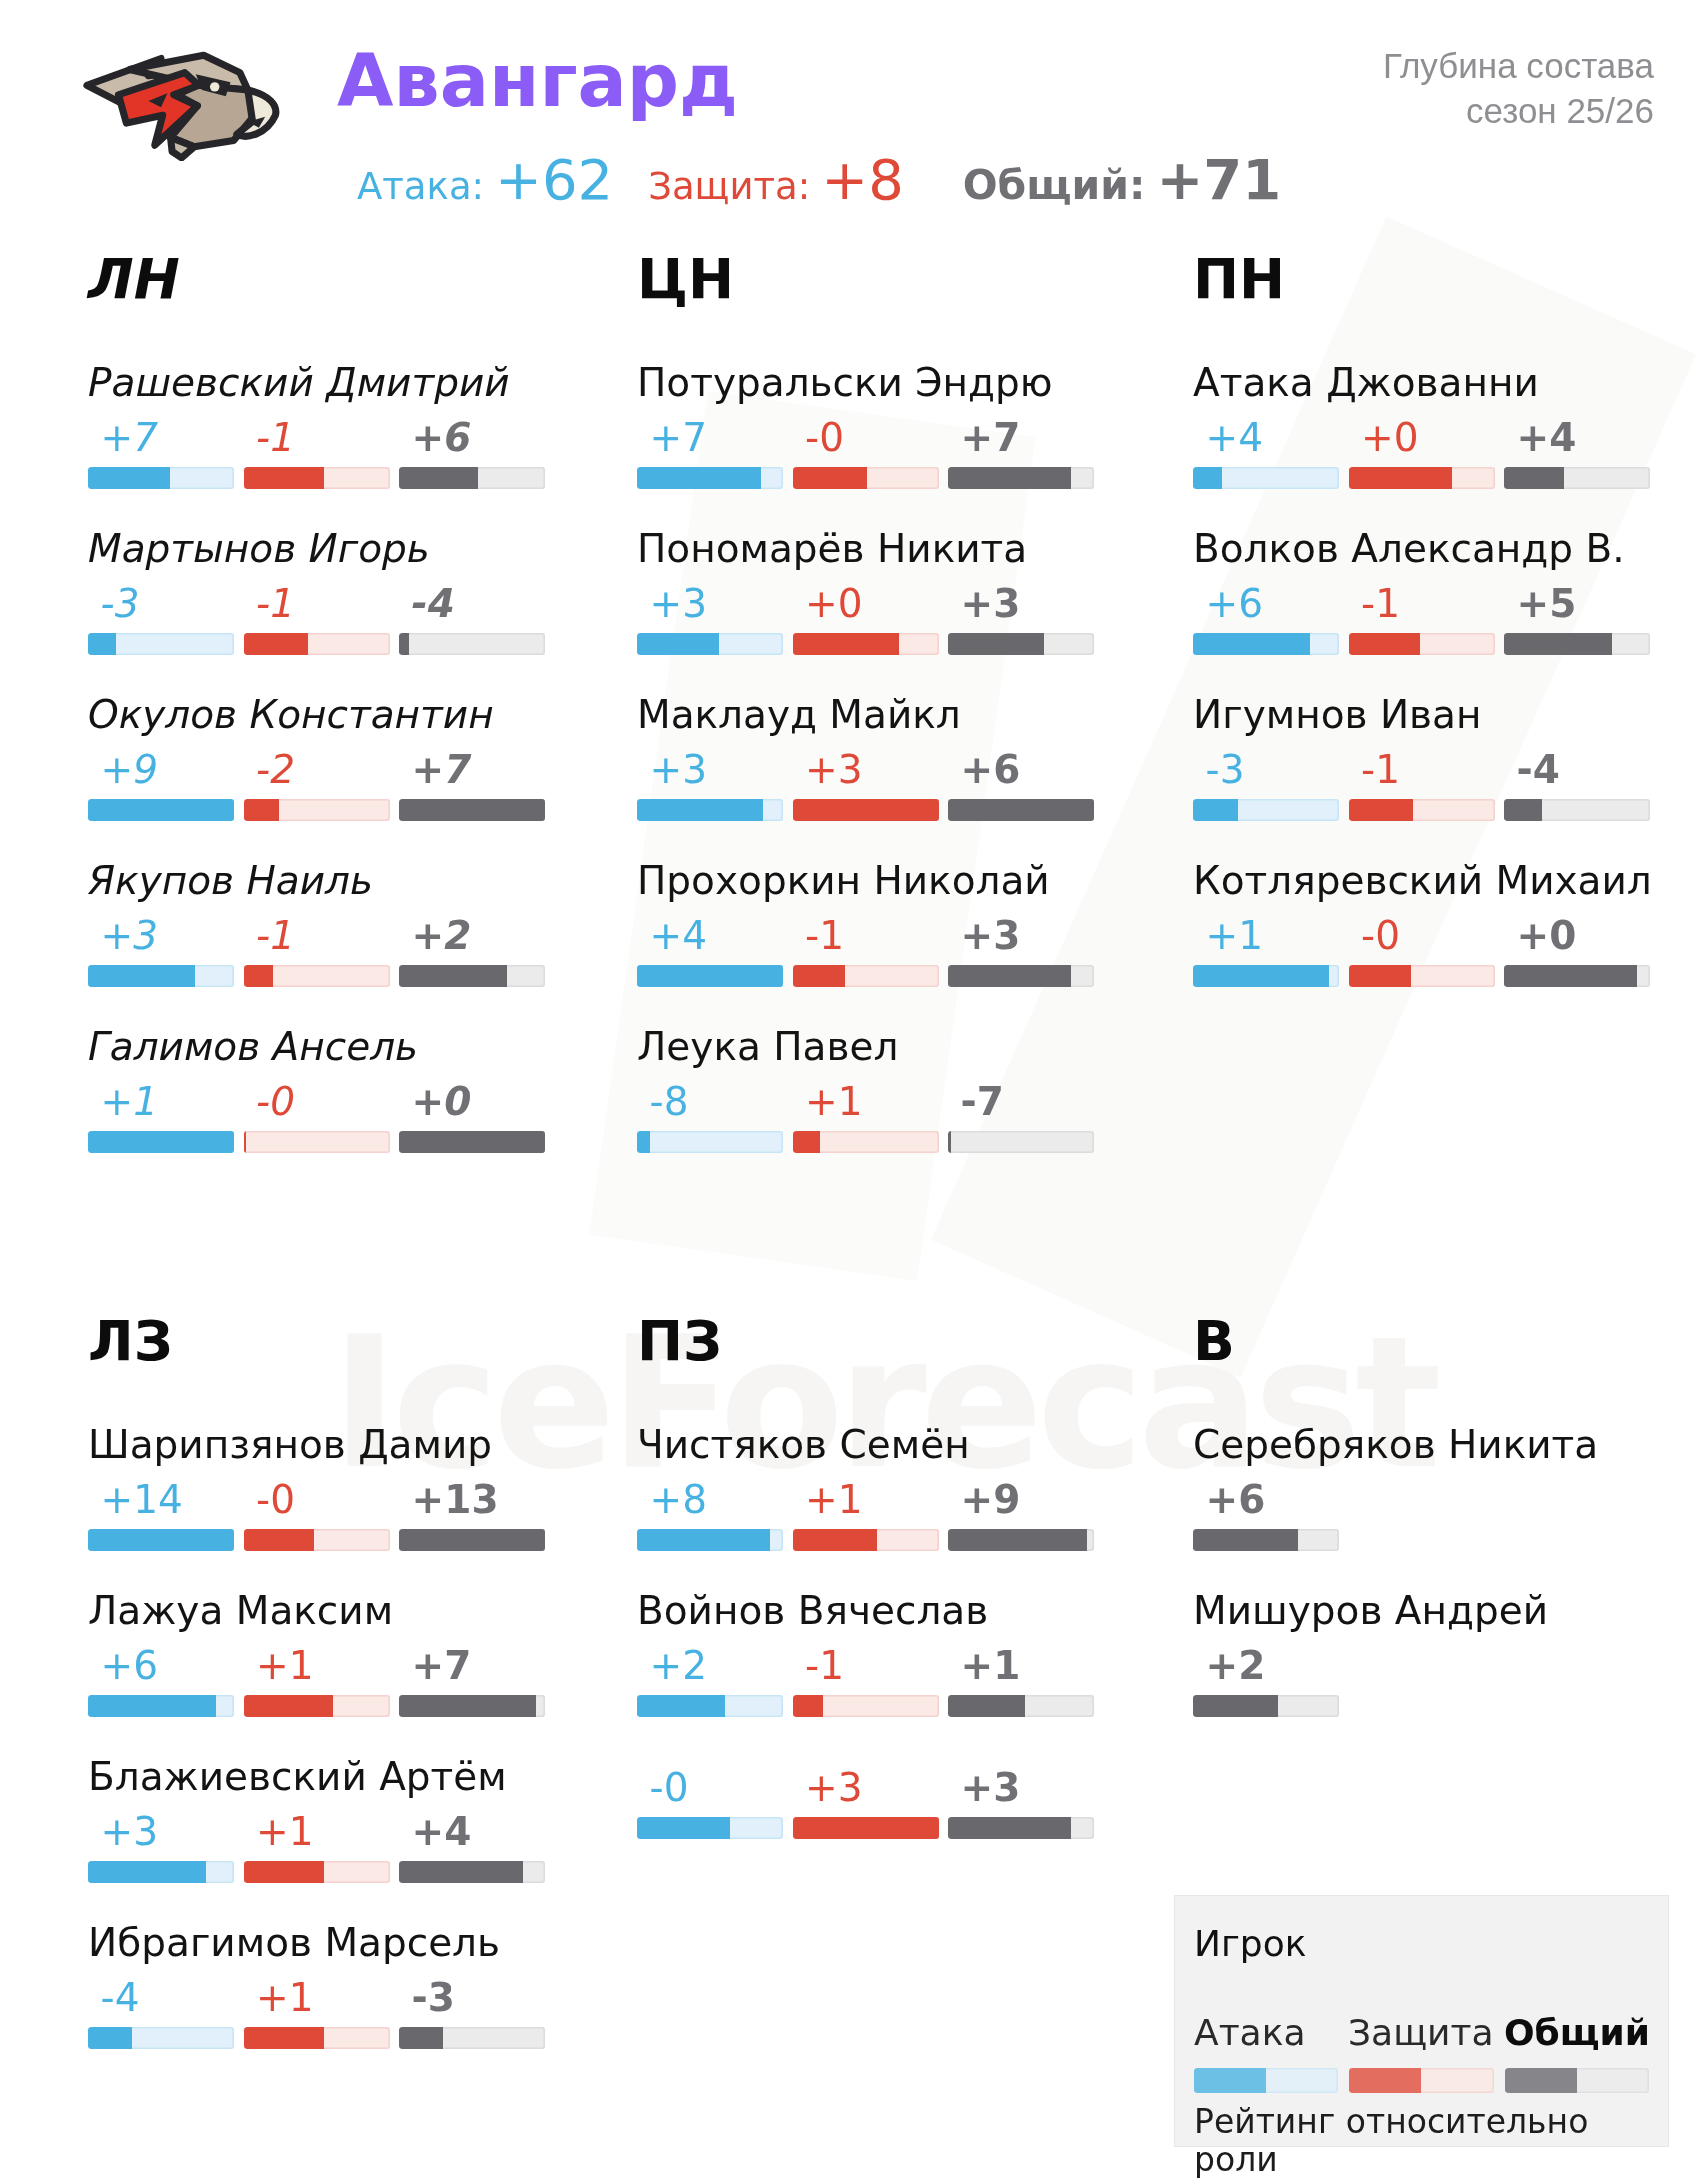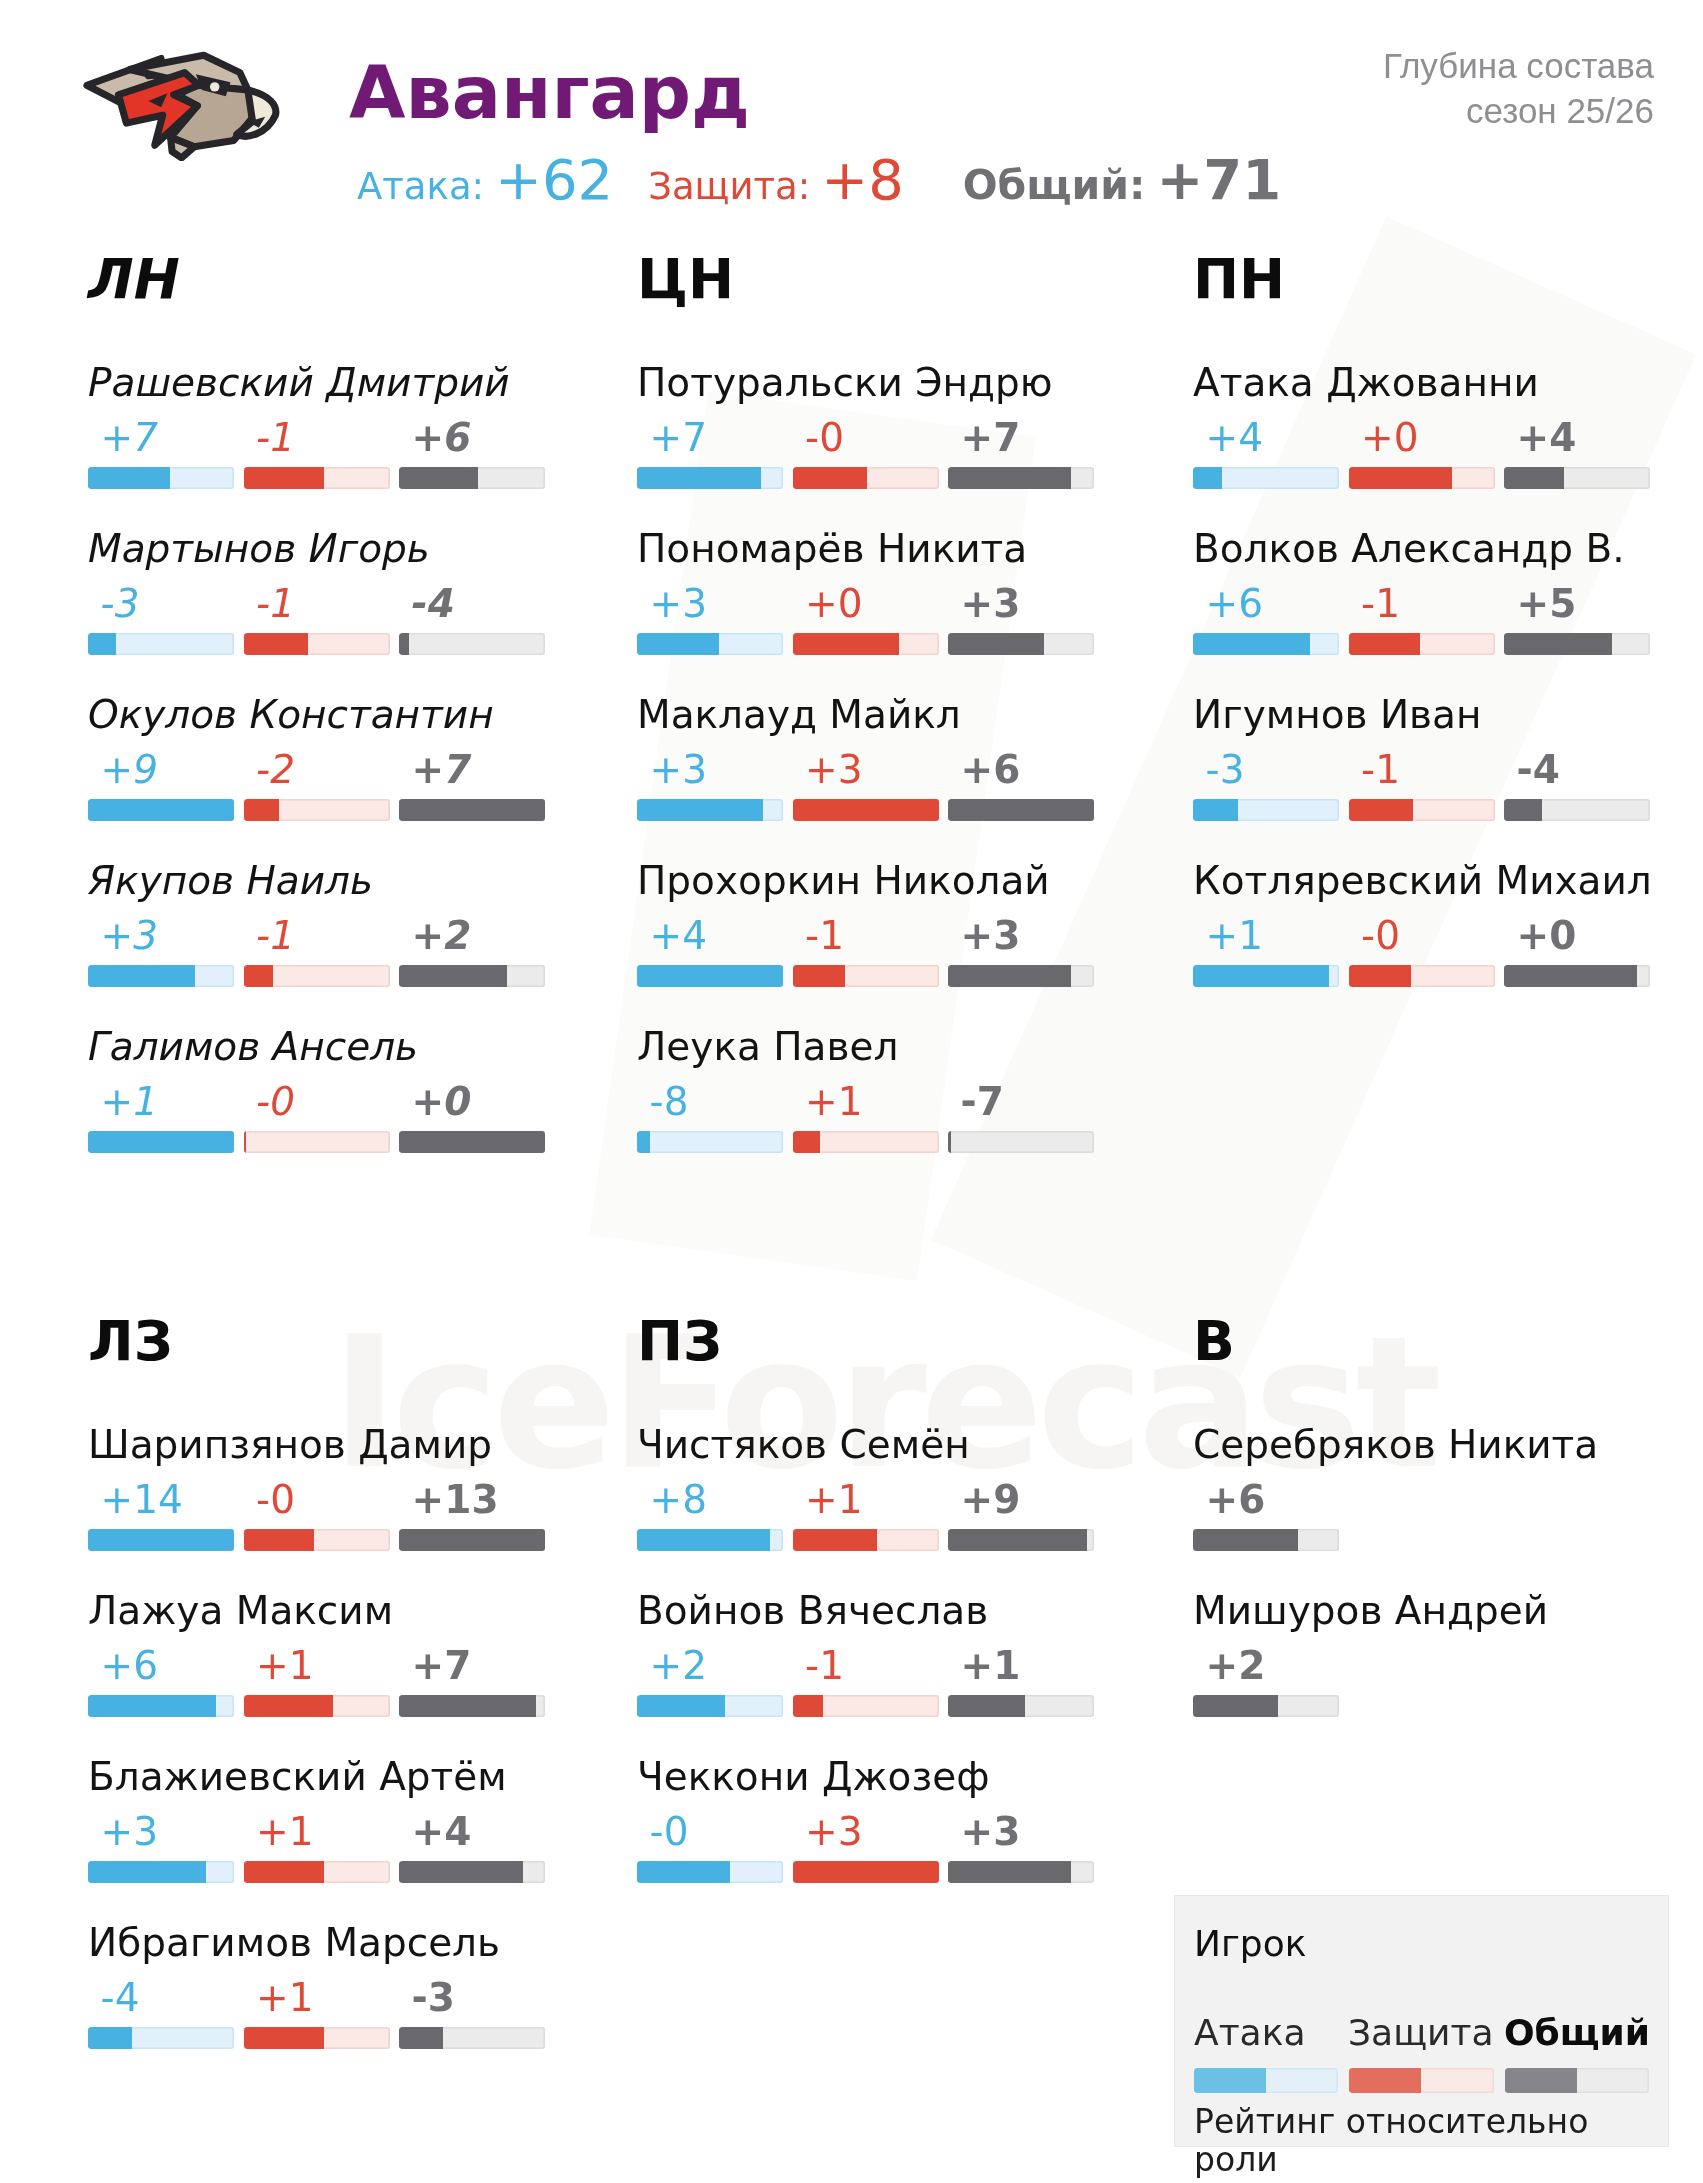--- a/index.html
+++ b/index.html
@@ -26,22 +26,22 @@
     background:#fafaf9;transform:rotate(24deg);z-index:0;
   }
   .bgshape2{
     position:absolute;left:647px;top:410px;width:331px;height:852px;
     background:#fbfbfa;transform:rotate(8deg);z-index:0;
   }
   header,main,.legendbox{position:relative;z-index:2;}
   
   .logo{position:absolute;left:79px;top:49px;}
   .team-title{
-    position:absolute;left:337px;top:43px;margin:12px;
-    font-size:73px;line-height:76px;font-weight:700;color:#701a75;letter-spacing:0px;
+    position:absolute;left:337px;top:43px;margin:0;
+    font-size:73px;line-height:76px;font-weight:700;color:#8b5cf6;letter-spacing:0px;
   }
   .caption{
     position:absolute;right:50px;top:43px;text-align:right;
     font-size:35px;line-height:45px;color:var(--muted);
     font-family:"Liberation Sans",sans-serif;
   }
   .teamstats{
     position:absolute;left:357px;top:147px;display:flex;align-items:baseline;
     white-space:nowrap;
   }
@@ -543,21 +543,20 @@
         <div class="bar b-red">
             <div class="fill f-red" style="width: 21%;"></div>
           </div>
         <div class="bar b-gray">
             <div class="fill f-gray" style="width: 53%;"></div>
           </div>
       </div>
     </div>
 
     <div class="player">
-      <div class="pname">Чеккони Джозеф</div>
       <div class="vals">
         <span class="v c-blue">-0</span>
         <span class="v c-red">+3</span>
         <span class="v ov">+3</span>
       </div>
       <div class="bars">
         <div class="bar b-blue">
             <div class="fill f-blue" style="width: 64%;"></div>
           </div>
         <div class="bar b-red">

